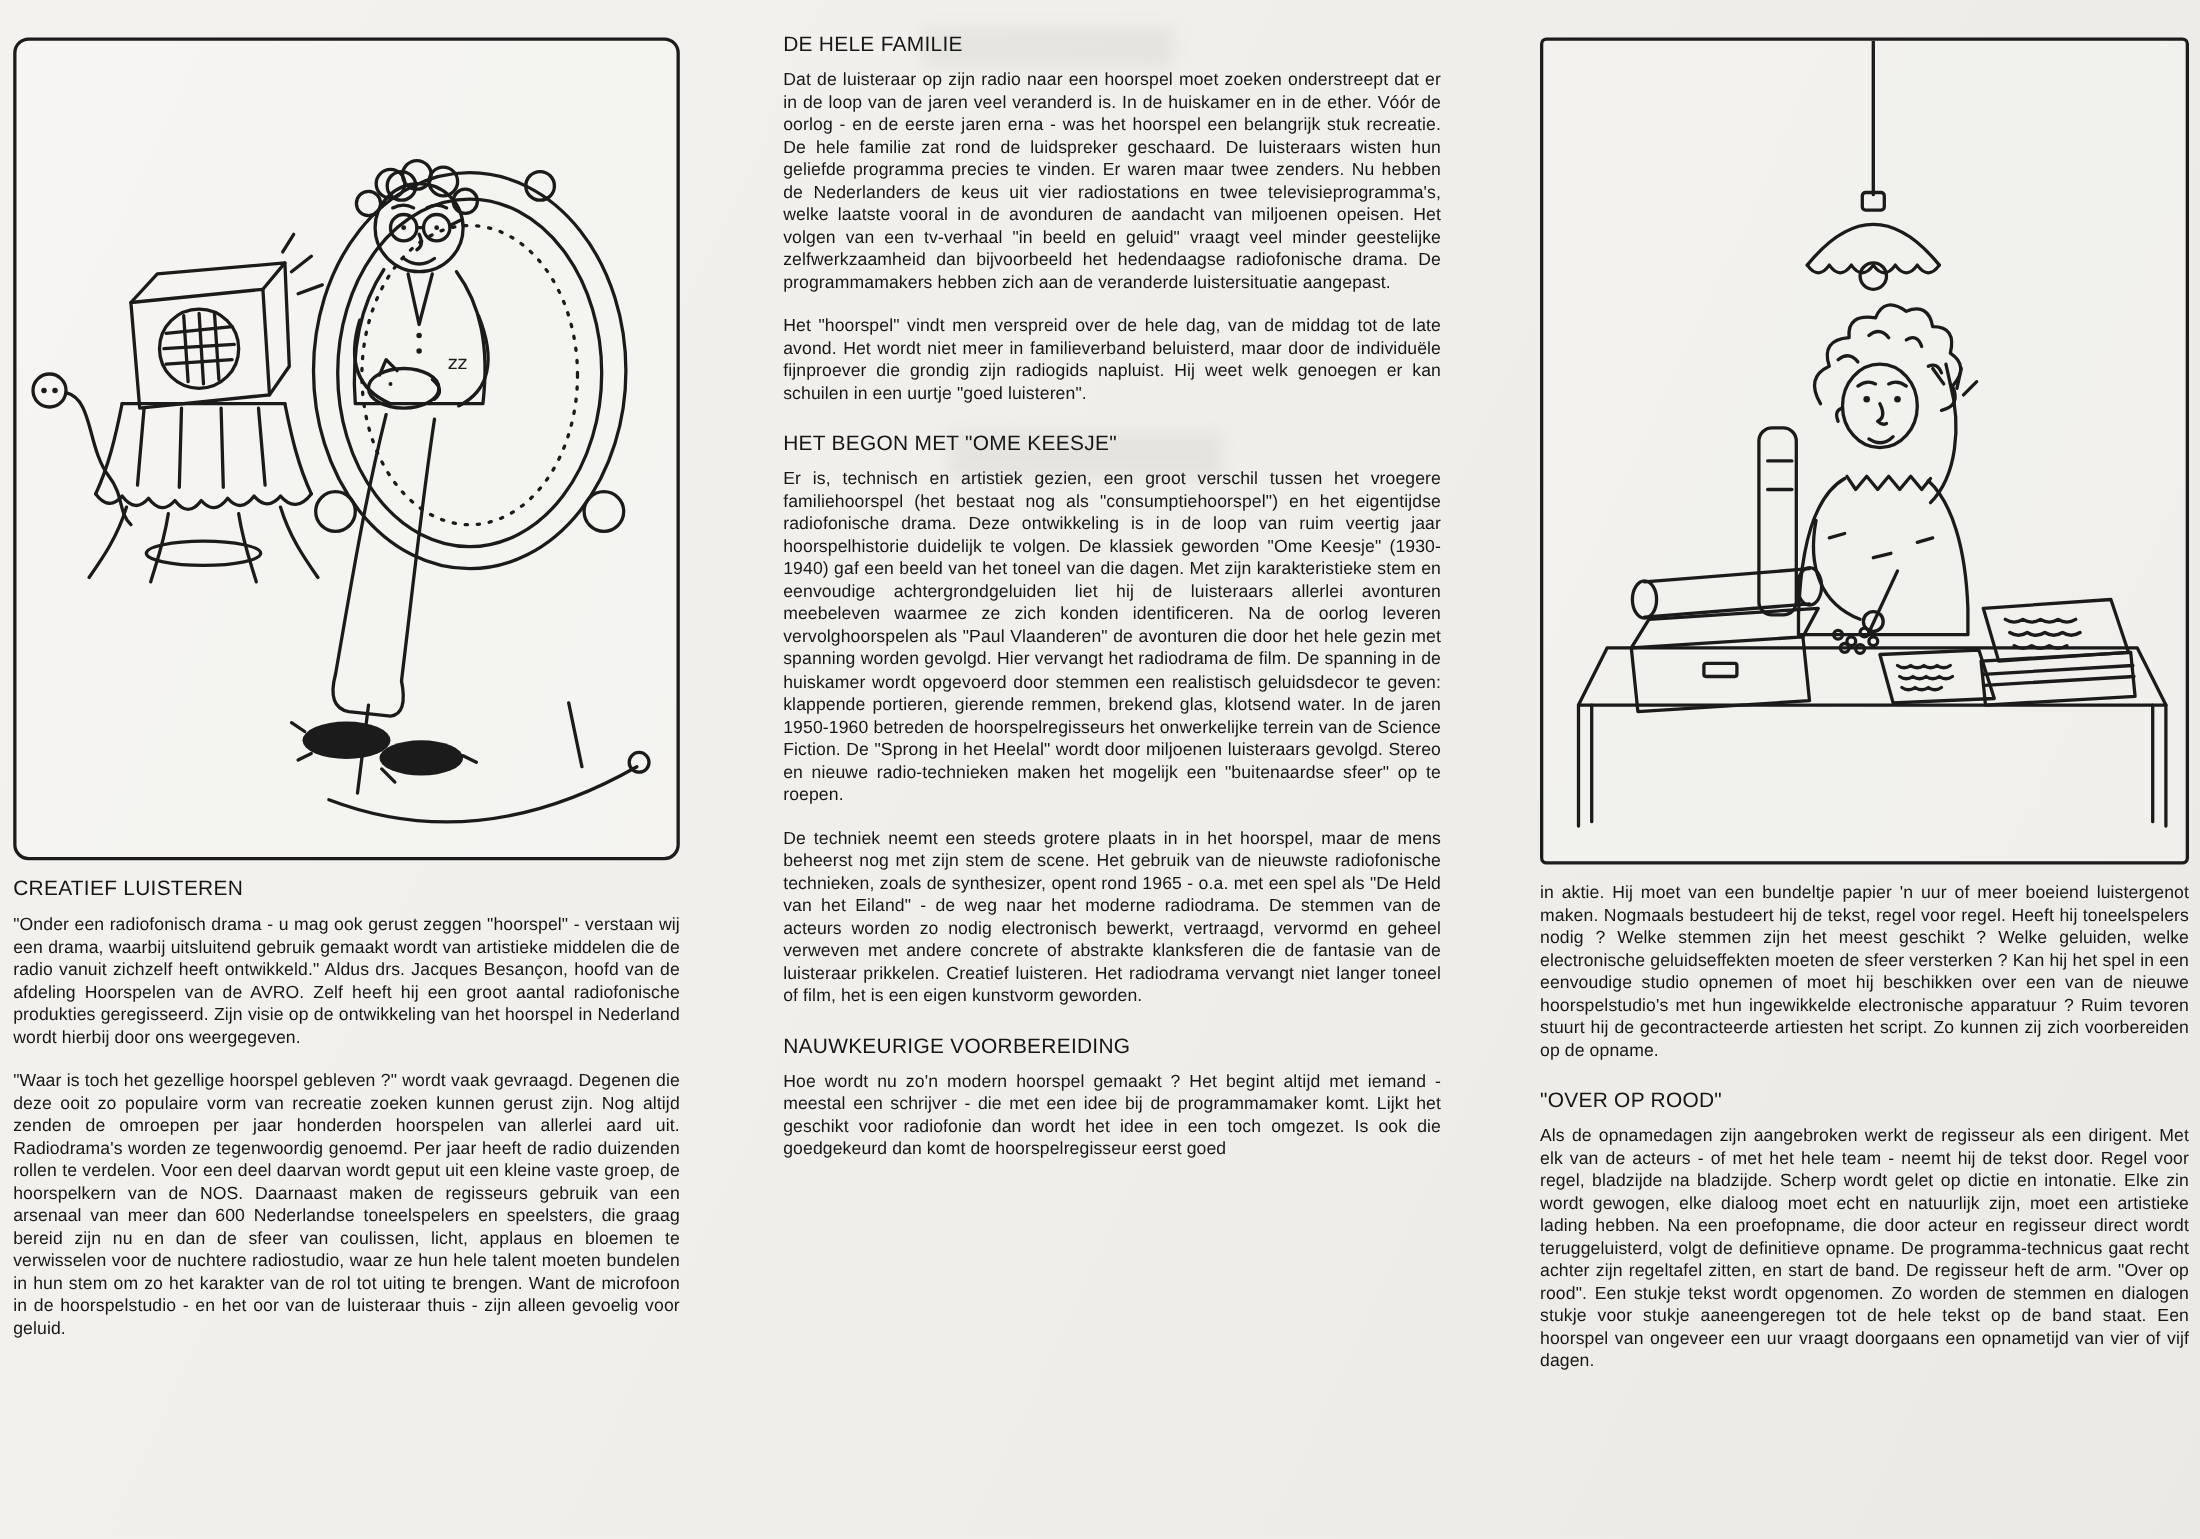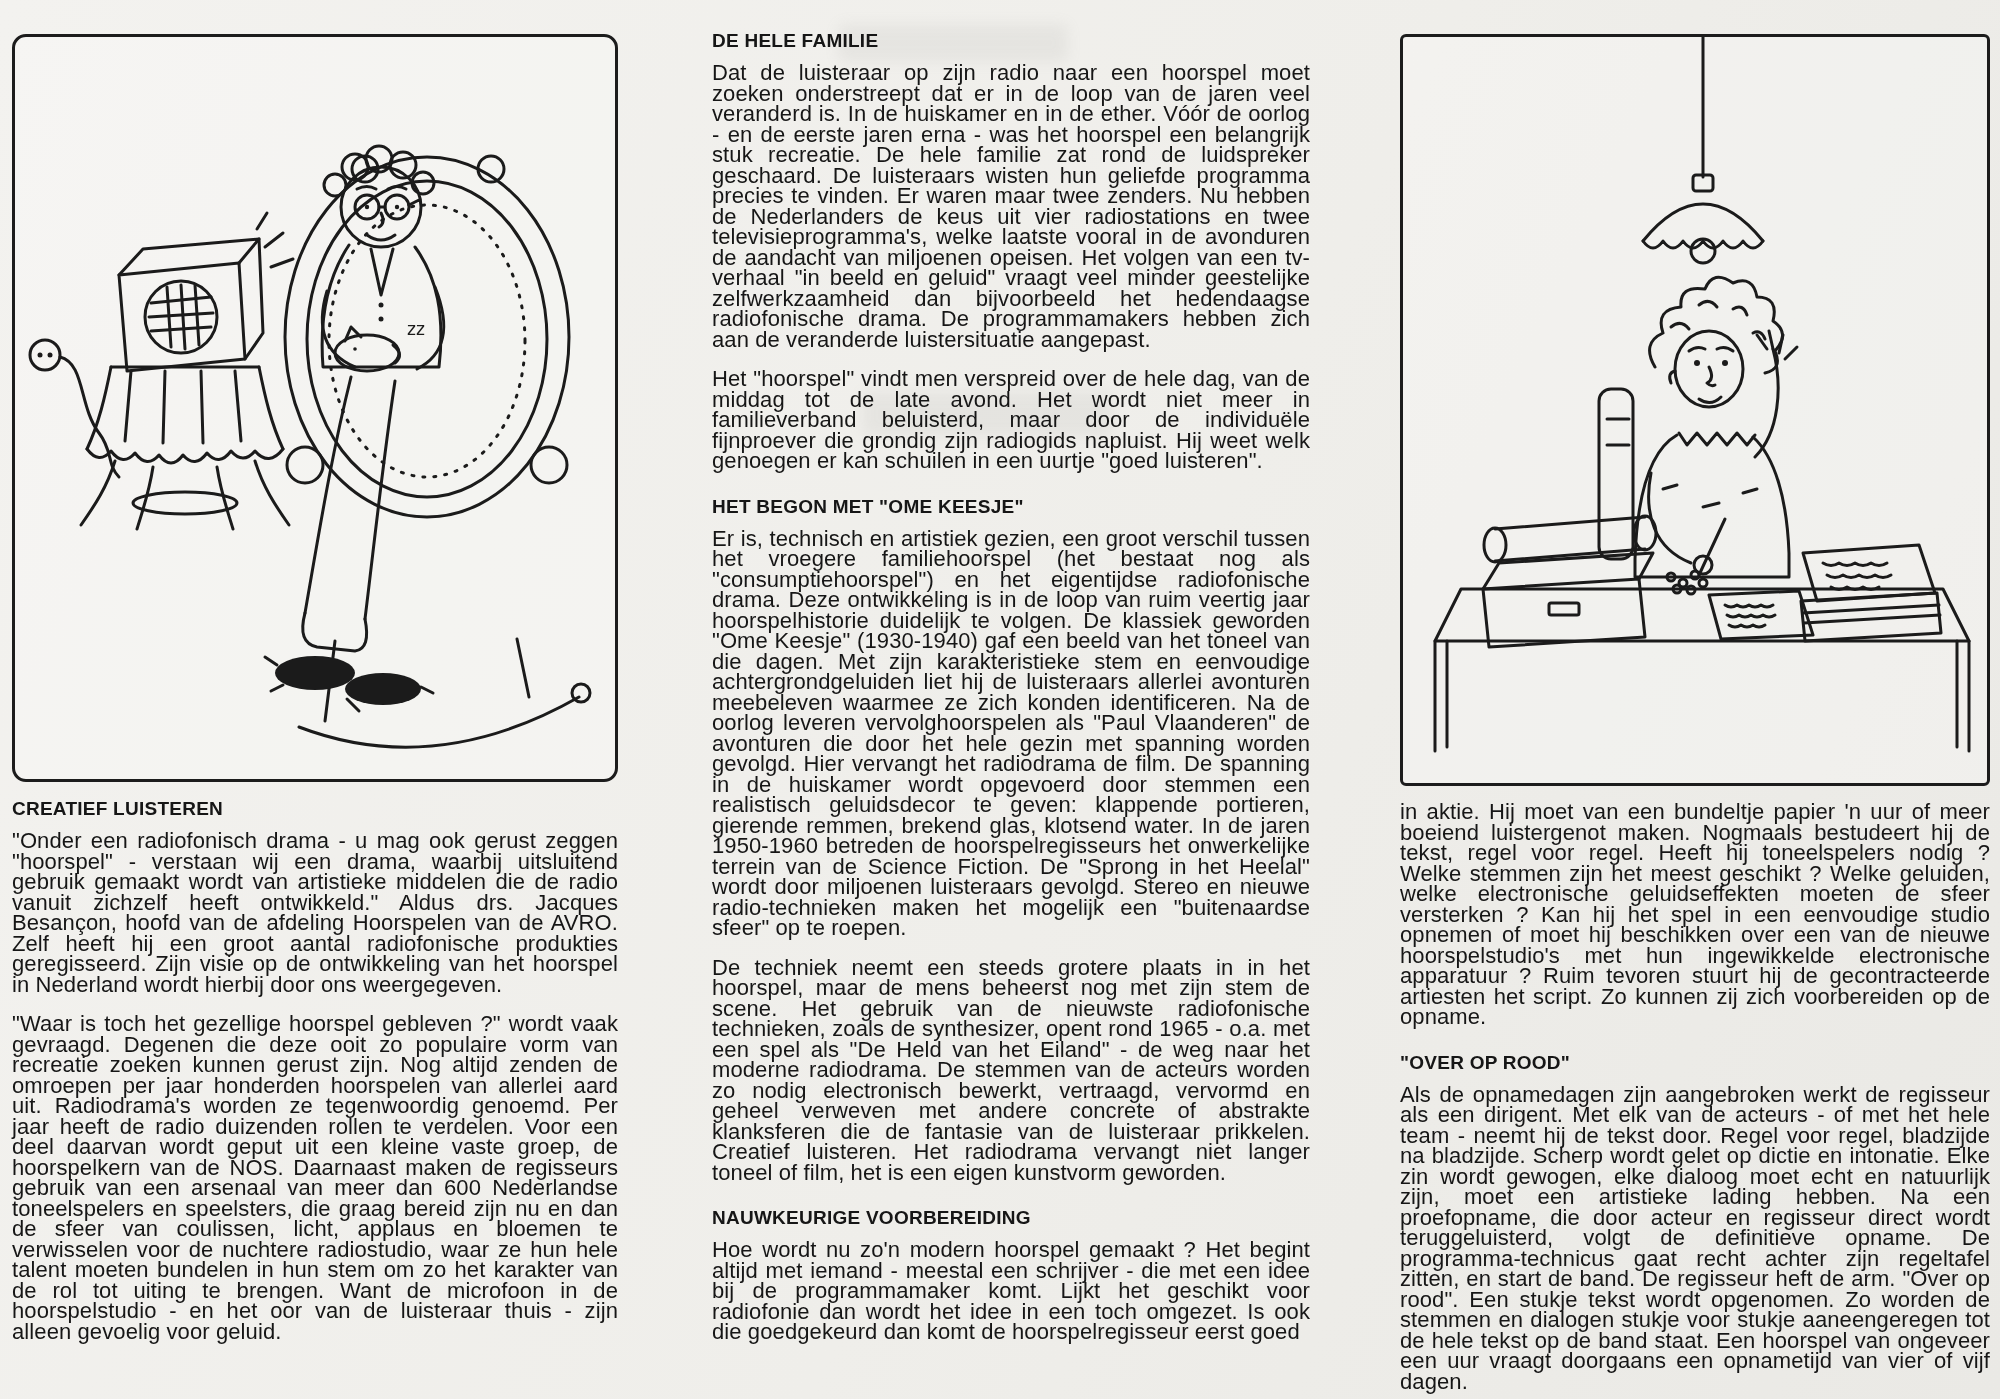--- a/index.html
+++ b/index.html
@@ -24,28 +24,28 @@
     border:3px solid #1c1c1c;
     margin-top:34px;
     overflow:hidden;
     background:rgba(255,255,255,.25);
   }
   #col-left  .illus-frame { height:748px; border-radius:14px; }
   #col-right .illus-frame { height:752px; border-radius:6px; }
   .illus-frame svg { display:block; width:100%; height:100%; }
 
   .heading {
-    font-size:19px; font-weight:700; letter-spacing:.25px;
+    font-size:19px; font-weight:400; letter-spacing:.25px;
     margin:24px 0 11px 0;
   }
   #col-left .heading { margin-top:16px; }
   #col-mid .heading.first { margin-top:30px; }
 
   .body-p {
-    font-size:22px; line-height:20.5px;
+    font-size:16px; line-height:20.5px;
     text-align:justify; letter-spacing:.1px;
   }
   .body-p + .body-p { margin-top:19px; }
   #col-right .illus-frame + .body-p { margin-top:16px; }
 
   .ink { stroke:#1b1b1b; stroke-width:3; fill:none; stroke-linecap:round; stroke-linejoin:round; }
   .ink-fill { fill:#1b1b1b; stroke:none; }
 </style>
 </head>
 <body>

